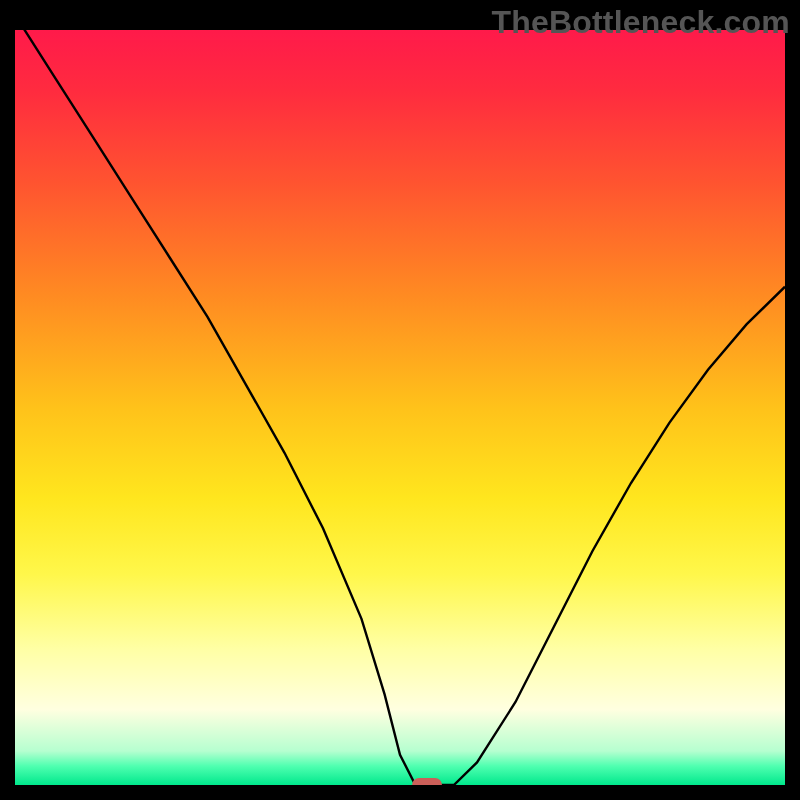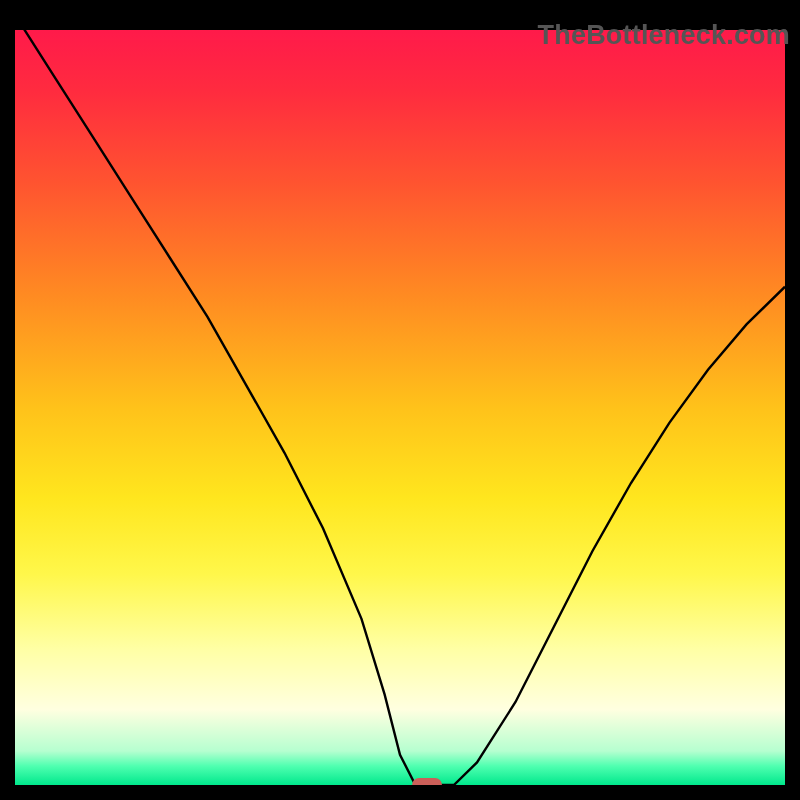--- a/index.html
+++ b/index.html
@@ -11,24 +11,24 @@
     font-family: Arial, Helvetica, sans-serif;
   }
   .container {
     position: relative;
     width: 800px;
     height: 800px;
     background: #000;
   }
   .watermark {
     position: absolute;
-    top: 20px;
+    top: 4px;
     right: 10px;
     color: #555;
-    font-size: 27px;
+    font-size: 32px;
     font-weight: bold;
     z-index: 10;
     letter-spacing: 0.2px;
     text-align: right;
   }
   .plot-area {
     position: absolute;
     left: 15px;
     top: 30px;
     width: 770px;

